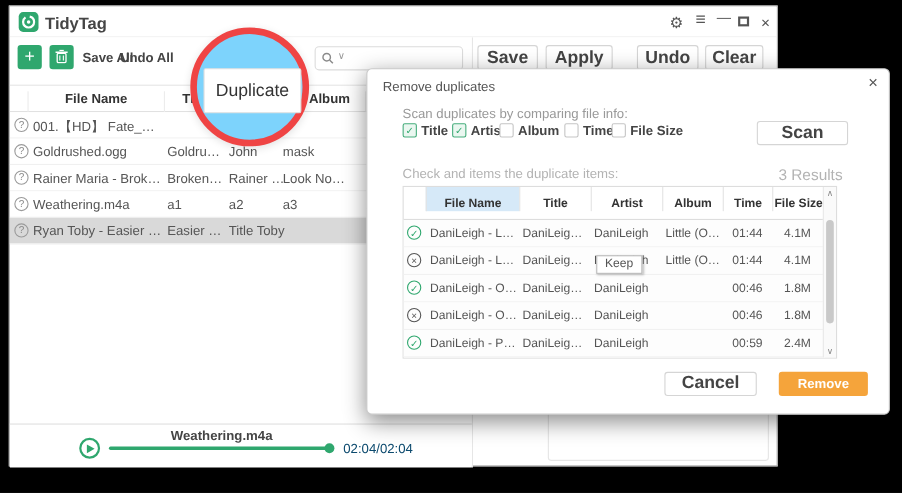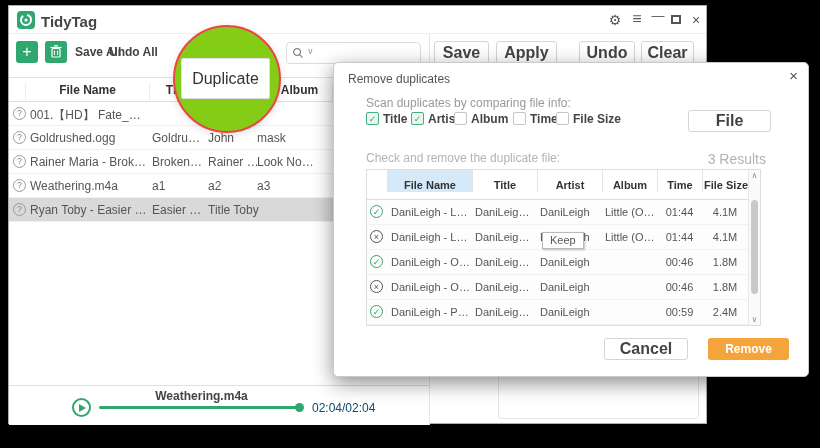--- a/index.html
+++ b/index.html
@@ -63,21 +63,21 @@
   #play-tri { position:absolute; left:5px; top:3.5px; width:0; height:0; border-left:7px solid #2fa76e; border-top:4px solid transparent; border-bottom:4px solid transparent; }
   #track-name { position:absolute; left:90px; top:3px; width:205px; text-align:center; font-size:12px; font-weight:bold; color:#444; }
   #progress { position:absolute; left:90px; top:20px; width:200px; height:3px; background:#2fa76e; border-radius:2px; }
   #progress-dot { position:absolute; left:286px; top:17px; width:9px; height:9px; border-radius:50%; background:#2fa76e; }
   #play-time { position:absolute; left:303px; top:15px; font-size:12px; color:#0c4a6e; }
 
   
   #art-box { position:absolute; left:489px; top:360px; width:201px; height:53px; border:1px solid #e5e5e5; border-radius:3px; background:#fff; }
 
   
-  #magnifier { position:absolute; left:173px; top:25px; width:108px; height:108px; border-radius:50%; background:#84cc16; border:2px solid #ef4444; box-shadow:0 2px 8px rgba(0,0,0,0.12); }
+  #magnifier { position:absolute; left:173px; top:25px; width:108px; height:108px; border-radius:50%; background:#7dd3fc; border:6px solid #ef4444; box-shadow:0 2px 8px rgba(0,0,0,0.12); }
   #mag-btn { position:absolute; left:6px; top:31px; width:89px; height:41px; background:#fff; border:1px solid #e0e0e0; border-radius:2px; text-align:center; line-height:39px; font-size:16px; color:#333; }
 
   
   #dialog { position:absolute; left:333px; top:62px; width:476px; height:315px; background:#fff; border:1px solid #c9c9c9; border-radius:5px; box-shadow:0 6px 20px rgba(0,0,0,0.45); }
   #dlg-title { position:absolute; left:14px; top:9px; font-size:12px; color:#555; }
   #dlg-close { position:absolute; right:10px; top:4px; font-size:15px; color:#555; }
   #dlg-scan-hint { position:absolute; left:32px; top:33px; font-size:12px; color:#999; }
   .cb { position:absolute; top:49px; width:13px; height:13px; border:1px solid #c5c5c5; border-radius:2px; background:#fff; text-align:center; line-height:12px; font-size:9px; color:transparent; }
   .cb.checked { background:#eaf7f0; border-color:#46ad7c; color:#2fa76e; }
   .cb-label { position:absolute; top:49px; font-size:12px; font-weight:bold; color:#444; }
@@ -242,23 +242,23 @@
     <span class="cb-label" style="left:49px">Title</span>
     <span class="cb checked" style="left:77px">✓</span>
     <span class="cb-label" style="left:94px">Artist</span>
     <span class="cb" style="left:120px"></span>
     <span class="cb-label" style="left:137px">Album</span>
     <span class="cb" style="left:179px"></span>
     <span class="cb-label" style="left:196px">Time</span>
     <span class="cb" style="left:222px"></span>
     <span class="cb-label" style="left:239px">File Size</span>
 
-    <div id="dlg-scan" class="btn">File</div>
-
-    <span id="dlg-list-hint">Check and remove the duplicate file:</span>
+    <div id="dlg-scan" class="btn">Scan</div>
+
+    <span id="dlg-list-hint">Check and items the duplicate items:</span>
     <span id="dlg-results">3 Results</span>
 
     <div id="dtable">
       <div id="dt-header">
         <span id="dh-file" class="dh">File Name</span>
         <span id="dh-title" class="dh">Title</span>
         <span id="dh-artist" class="dh">Artist</span>
         <span id="dh-album" class="dh">Album</span>
         <span id="dh-time" class="dh">Time</span>
         <span id="dh-size" class="dh">File Size</span>

